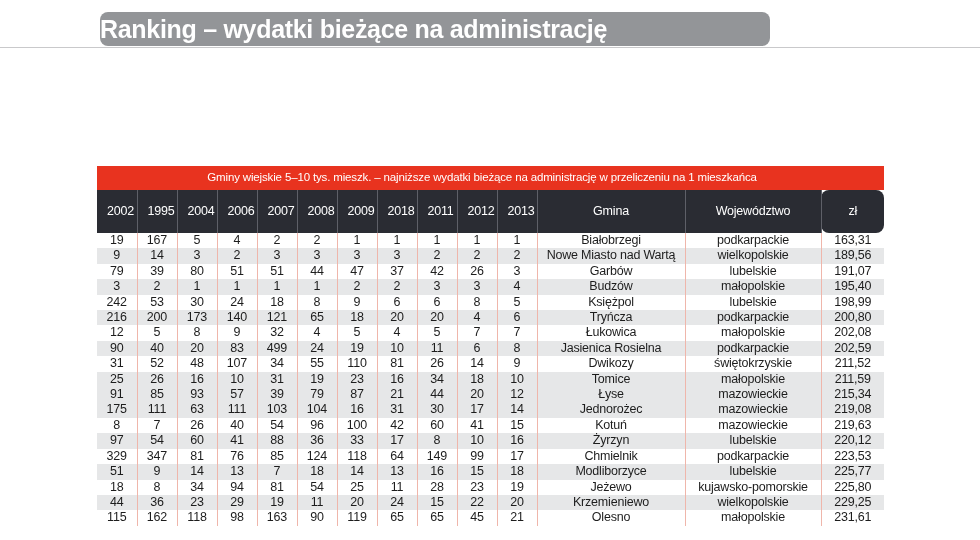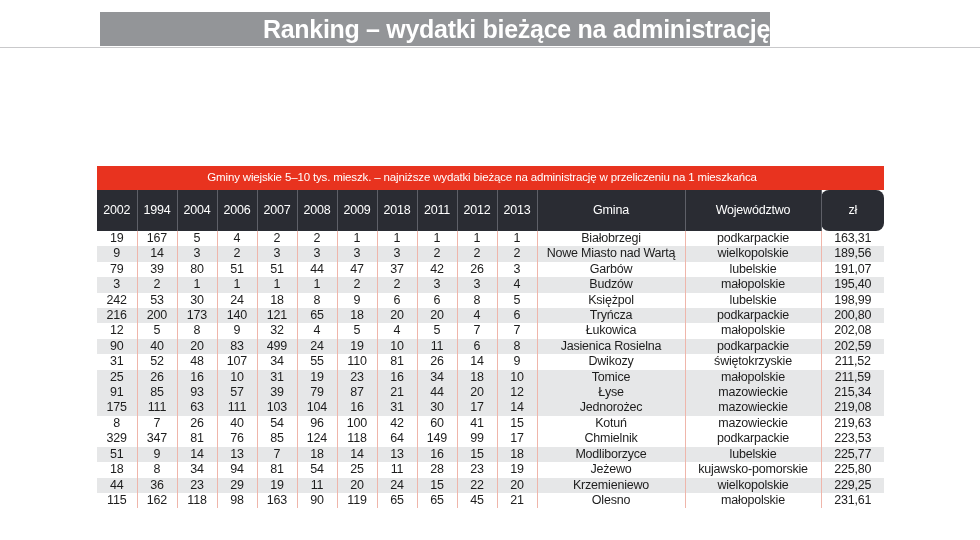--- a/index.html
+++ b/index.html
@@ -22,21 +22,22 @@
   
   .title-banner {
     position: absolute;
     left: 100px;
     top: 12px;
     width: 670px;
     height: 34px;
     background: #939598;
     display: flex;
     align-items: center;
-    justify-content: flex-end;
+    justify-content: flex-start;
+    border-radius: 8px;
   }
 
   .title-text {
     color: #ffffff;
     font-size: 25px;
     font-weight: bold;
     letter-spacing: -0.3px;
     font-family: "Liberation Sans", sans-serif;
     white-space: nowrap;
   }
@@ -78,23 +79,23 @@
     white-space: nowrap;
   }
 
   
   tr.head-row th {
     background: #2a2c33;
     color: #ffffff;
     font-size: 12.5px;
     font-weight: normal;
     text-align: center;
-    height: 41px;
+    height: 23px;
     line-height: 23px;
-    padding: 0;
+    padding: 10px;
     border-right: 1px solid #5e6068;
     letter-spacing: -0.2px;
   }
   tr.head-row th:last-child { border-right: none; border-radius: 8px; }
 
   
   tbody tr td {
     font-size: 12.5px;
     color: #1d1d1d;
     text-align: center;
@@ -148,21 +149,21 @@
         <col class="gm">
           <col class="wj">
           <col class="zl">
       </colgroup>
       <thead>
         <tr class="caption-row">
           <td colspan="14">Gminy wiejskie 5–10 tys. mieszk. – najniższe wydatki bieżące na administrację w przeliczeniu na 1 mieszkańca</td>
         </tr>
         <tr class="head-row">
             <th>2002</th>
-            <th>1994</th>
+            <th>1995</th>
             <th>2004</th>
             <th>2006</th>
             <th>2007</th>
             <th>2008</th>
             <th>2009</th>
             <th>2018</th>
             <th>2011</th>
             <th>2012</th>
             <th>2013</th>
             <th class="c-gmina">Gmina</th>
@@ -372,20 +373,36 @@
             <td>96</td>
             <td>100</td>
             <td>42</td>
             <td>60</td>
             <td>41</td>
             <td>15</td>
             <td class="c-gmina">Kotuń</td>
             <td class="c-woj">mazowieckie</td>
             <td>219,63</td>
           </tr>
+          <tr class="even">
+            <td>97</td>
+            <td>54</td>
+            <td>60</td>
+            <td>41</td>
+            <td>88</td>
+            <td>36</td>
+            <td>33</td>
+            <td>17</td>
+            <td>8</td>
+            <td>10</td>
+            <td>16</td>
+            <td class="c-gmina">Żyrzyn</td>
+            <td class="c-woj">lubelskie</td>
+            <td>220,12</td>
+          </tr>
           <tr class="odd">
             <td>329</td>
             <td>347</td>
             <td>81</td>
             <td>76</td>
             <td>85</td>
             <td>124</td>
             <td>118</td>
             <td>64</td>
             <td>149</td>

